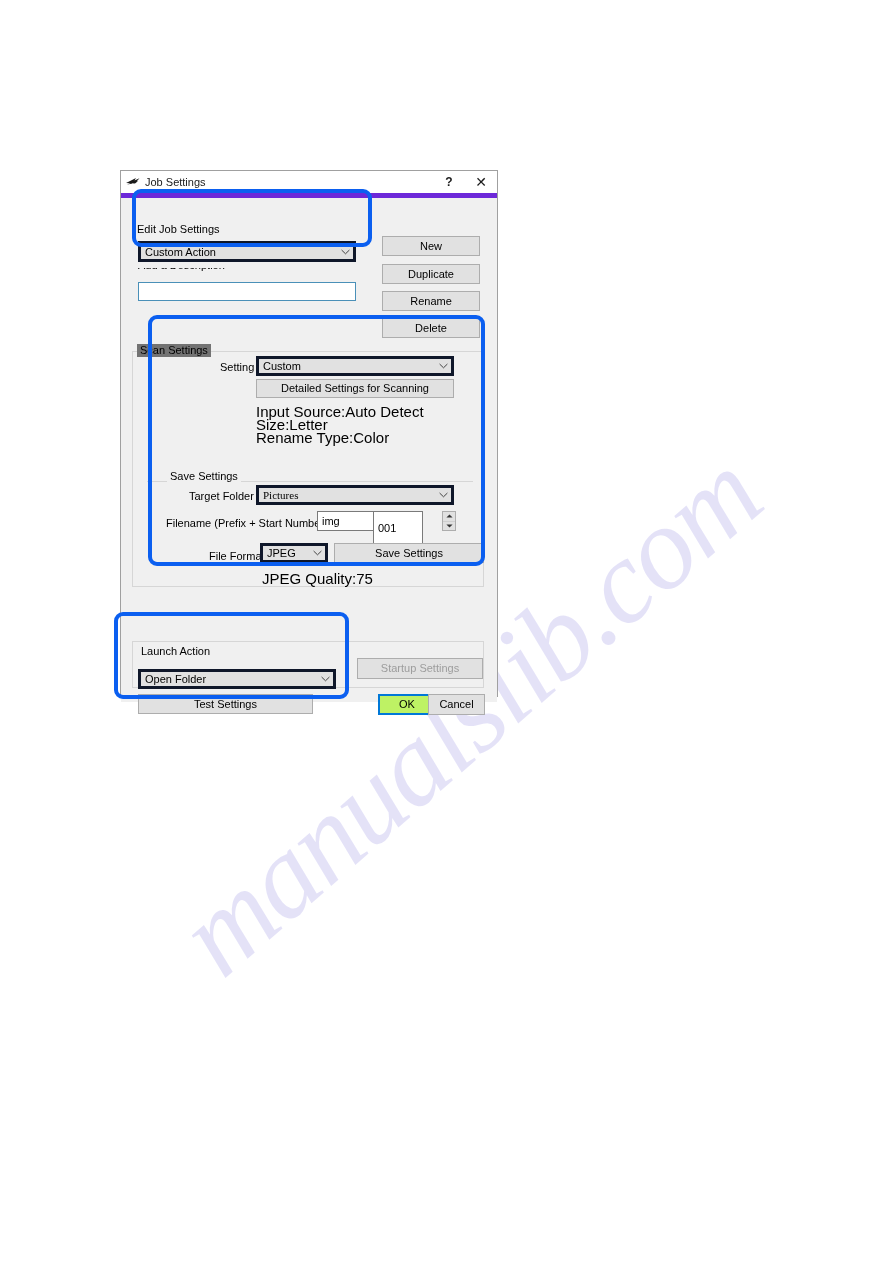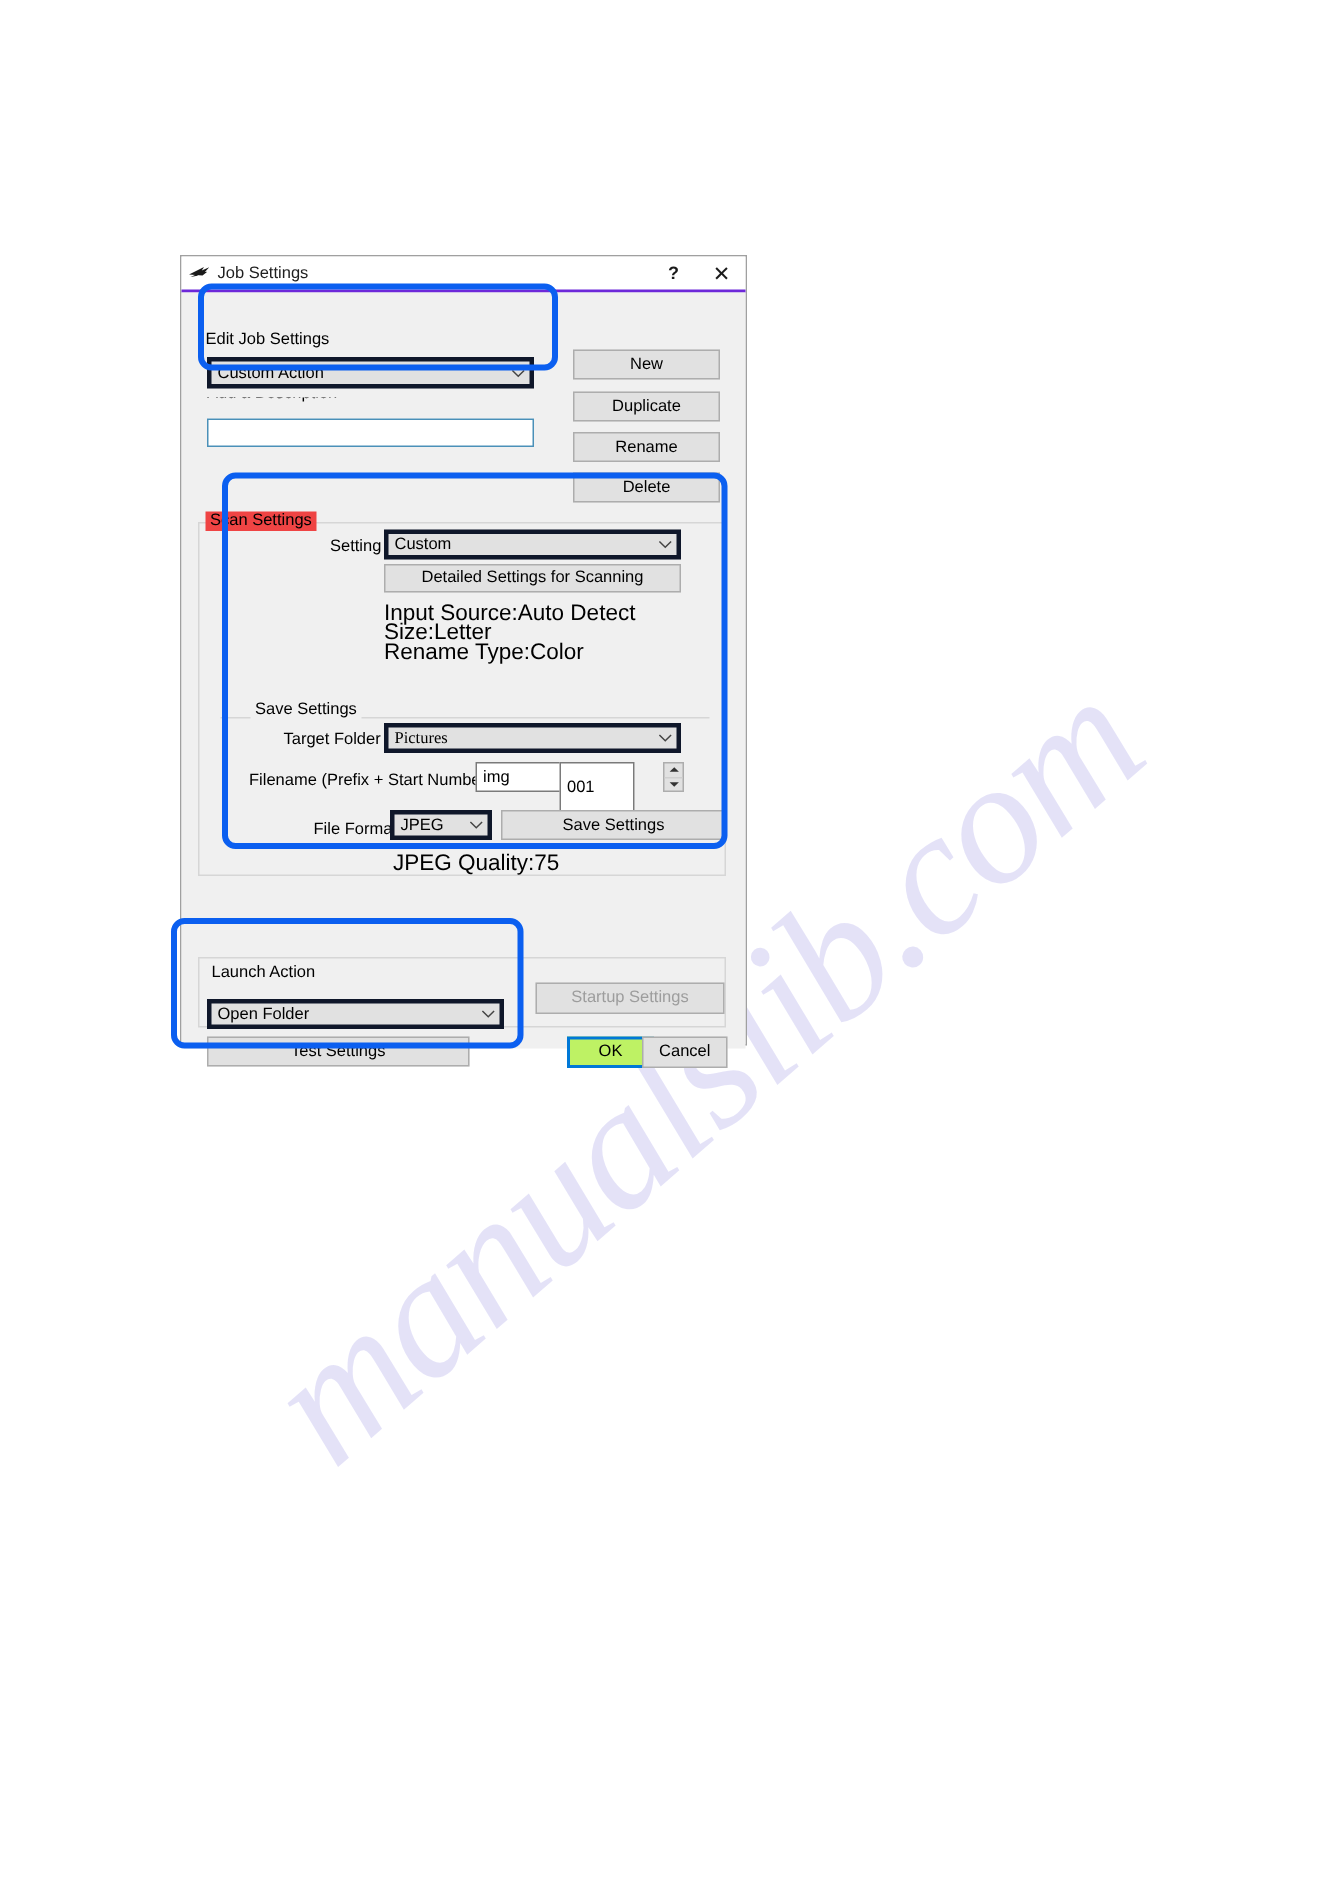--- a/index.html
+++ b/index.html
@@ -49,21 +49,21 @@
     background: #f0f0f0;
     border: 1px solid #a0a0a0;
     box-sizing: border-box;
     z-index: 10;
   }
 
   .titlebar {
     position: relative;
     height: 22px;
     background: #ffffff;
-    border-bottom: 2px solid #6d28d9;
+    border-bottom: 5px solid #6d28d9;
     display: flex;
     align-items: center;
   }
   .title-icon {
     width: 16px;
     height: 16px;
     margin-left: 4px;
     margin-right: 4px;
     flex: 0 0 auto;
     display: block;
@@ -271,21 +271,21 @@
     </div>
 
     <div class="wtext focusbox" style="left:17px; top:84px; width:218px; height:19px;"></div>
 
     <div class="wbtn" style="left:261px; top:38px; width:98px; height:20px;">New</div>
     <div class="wbtn" style="left:261px; top:66px; width:98px; height:20px;">Duplicate</div>
     <div class="wbtn" style="left:261px; top:93px; width:98px; height:20px;">Rename</div>
     <div class="wbtn" style="left:261px; top:120px; width:98px; height:20px;">Delete</div>
 
     <div class="groupframe" style="left:11px; top:153px; width:352px; height:236px;"></div>
-    <div class="wlabel" style="left:16px; top:146px; background:#ef4444; padding:0 3px;">Scan Settings</div>
+    <div class="wlabel" style="left:16px; top:146px; background:#737373; padding:0 3px;">Scan Settings</div>
 
     <div class="wlabel" style="left:99px; top:163px;">Setting</div>
     <div class="wcombo" style="left:135px; top:158px; width:198px; height:20px;">
       <span class="ctext">Custom</span>
       <span class="carrow">
         <svg width="9" height="6" viewBox="0 0 9 6">
             <path d="M0.6 1 L4.5 4.8 L8.4 1" stroke="#444" stroke-width="1" fill="none"></path>
           </svg>
       </span>
     </div>

